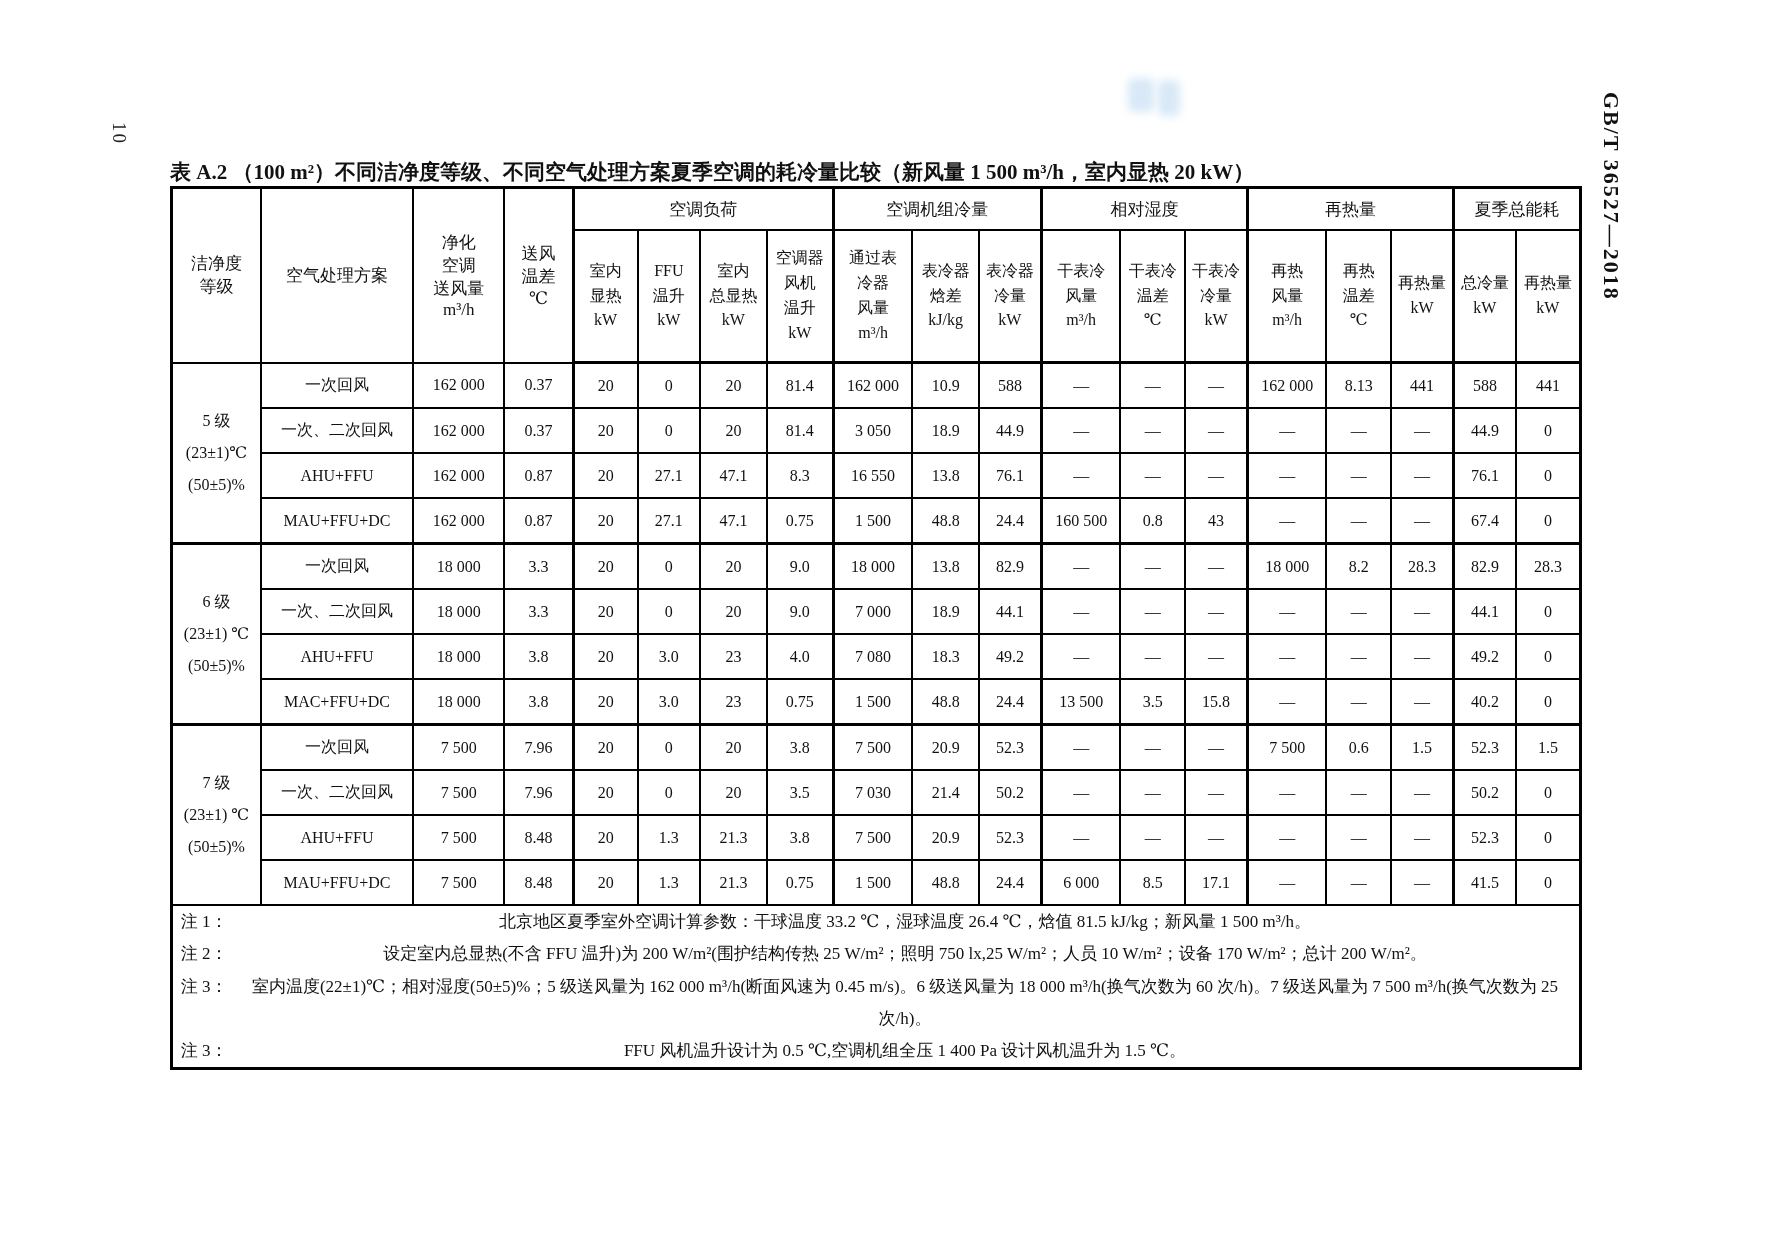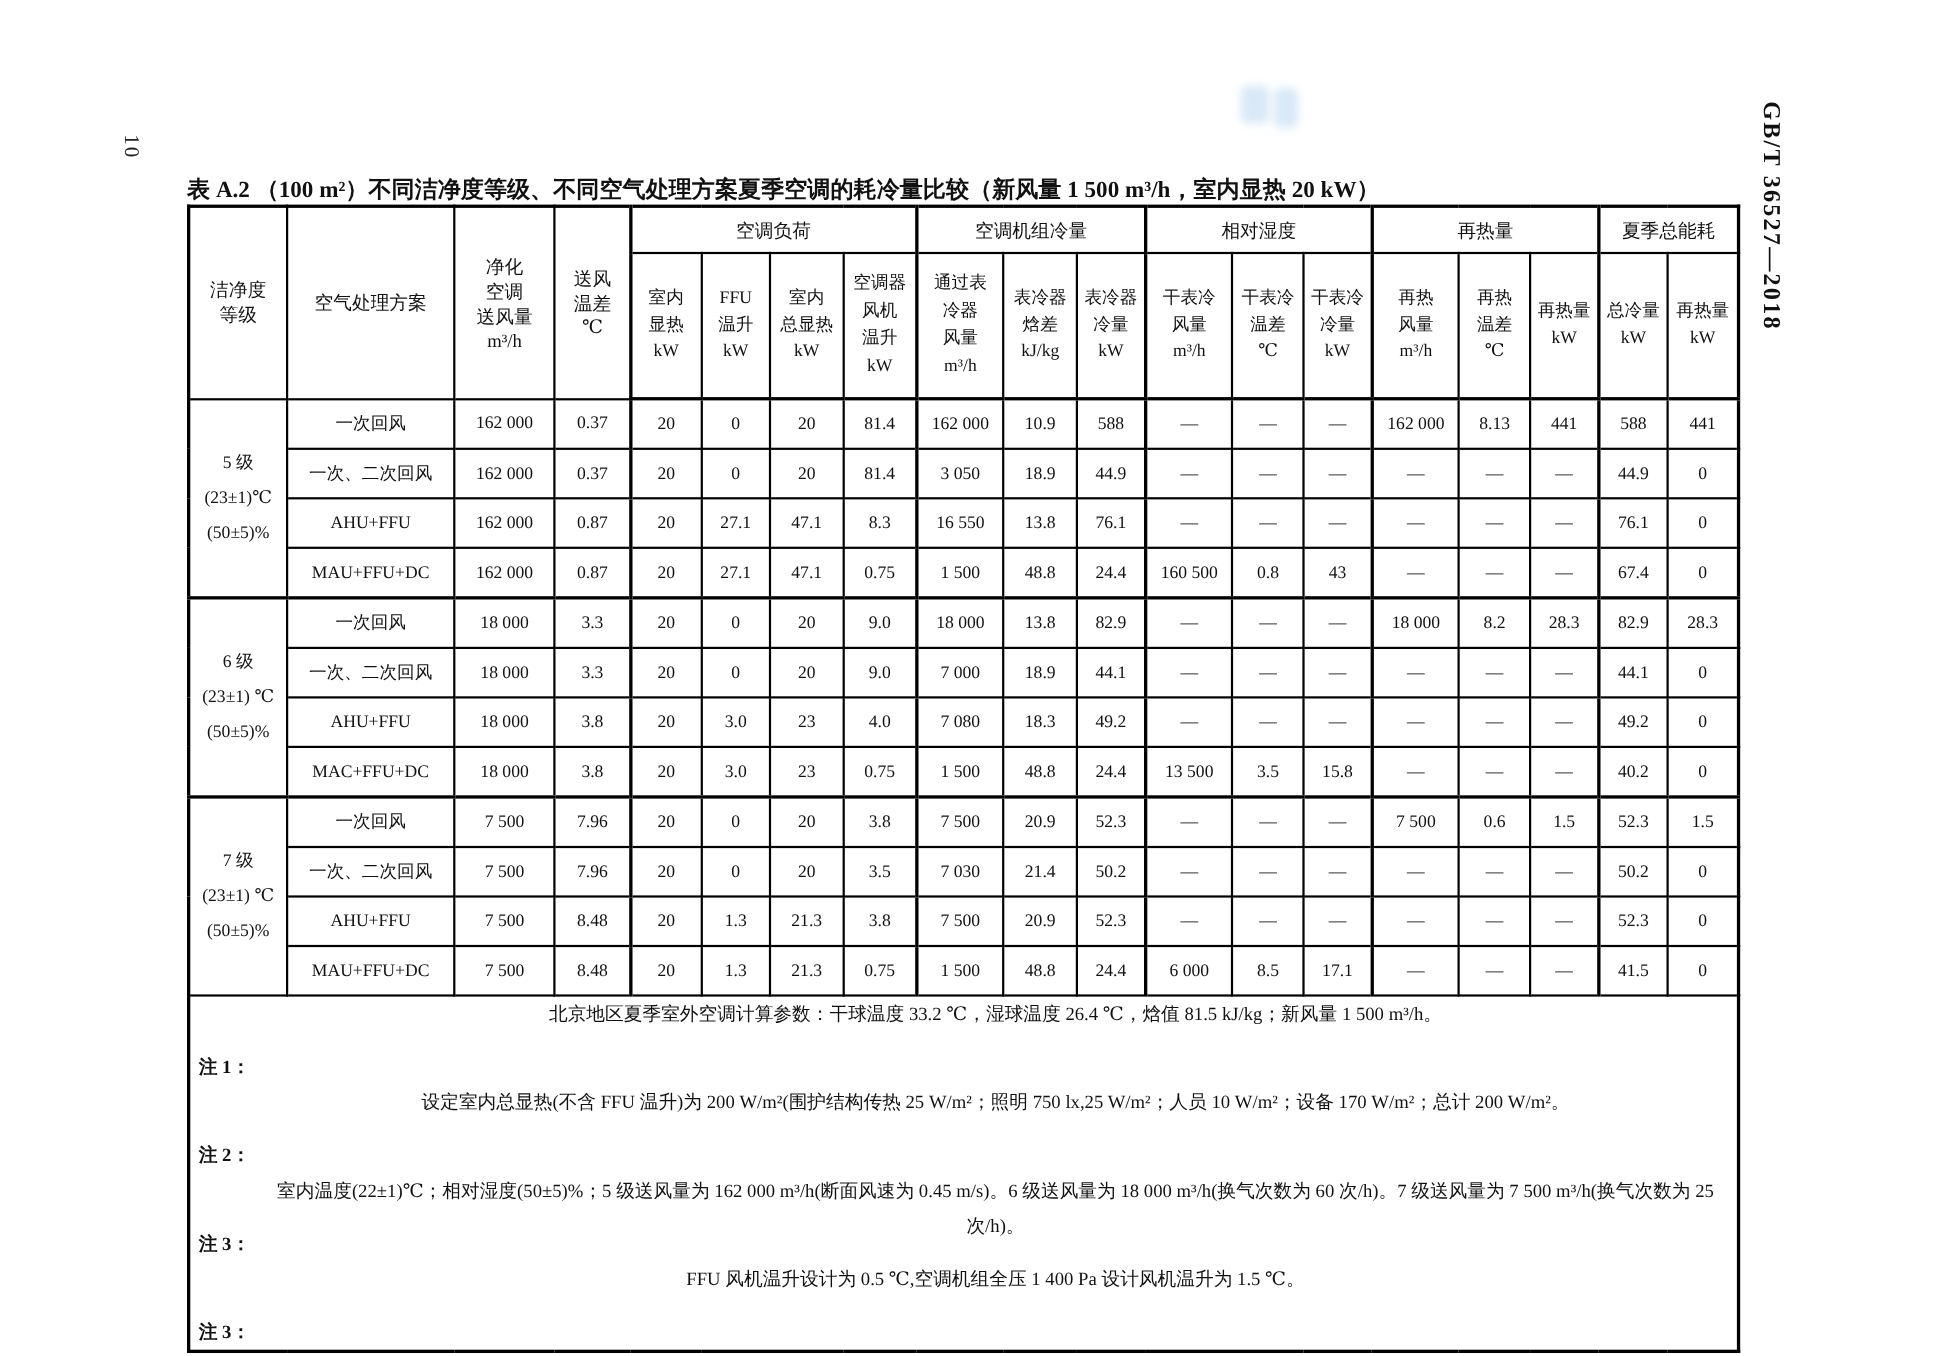--- a/index.html
+++ b/index.html
@@ -41,21 +41,21 @@
   tr.data-row td{height:43px;}
   td.scheme-cell{font-size:16px;}
   td.level-cell{line-height:2.0;font-size:16px;}
   .gs{border-left-width:3px !important;}
   .rg td{border-top-width:3px !important;}
   td.notes-cell{
     border-top:3px solid #000;text-align:left;vertical-align:top;
     padding:16px 28px 22px 46px;
   }
   .note-item{display:flex;line-height:1.9;font-size:17px;}
-  .note-label{flex:0 0 58px;font-weight:bold;white-space:nowrap;margin-top:48px;}
+  .note-label{flex:0 0 58px;font-weight:normal;white-space:nowrap;}
   .note-text{flex:1;}
 </style>
 </head>
 <body>
 
 <div class="page-number">10</div>
 <div class="standard-code">GB/T 36527—2018</div>
 <div class="watermark">
     <i></i>
     <i></i>

